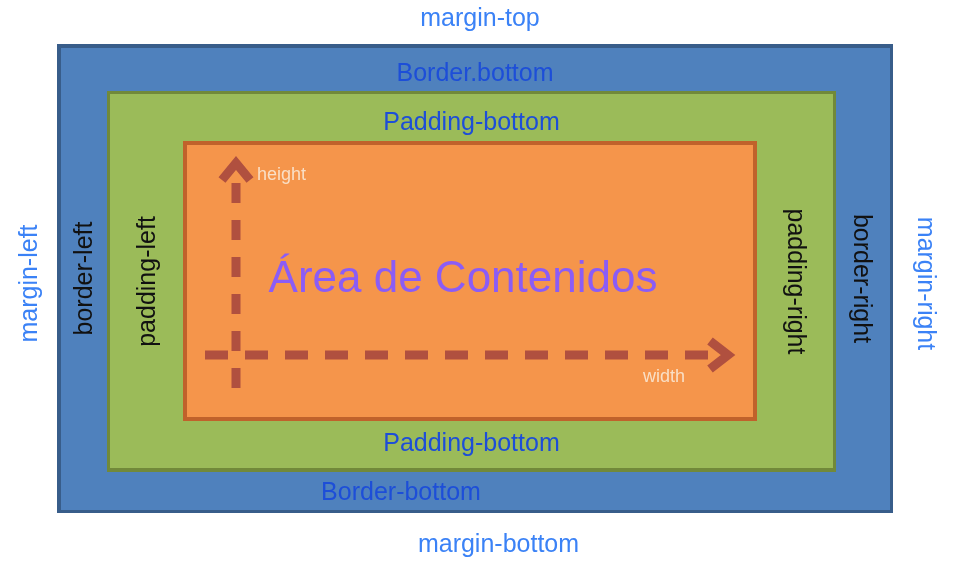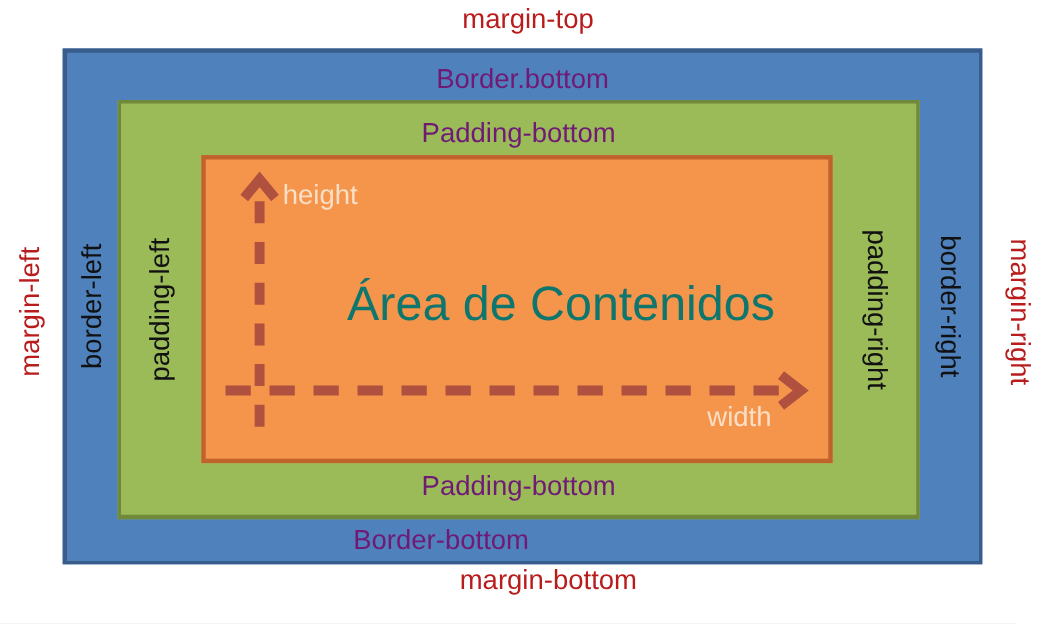--- a/index.html
+++ b/index.html
@@ -14,32 +14,32 @@
     overflow: hidden;
     font-family: "Liberation Sans", sans-serif;
     color: #1a1a1a;
   }
 
   
   .abs { position: absolute; }
 
   
   .margin-label {
-    color: #b91c1c;
+    color: #3b82f6;
     font-size: 25px;
     line-height: 1;
     white-space: nowrap;
   }
 
   #margin-top-label {
     left: 0; right: 0; top: 5px;
     text-align: center;
   }
   #margin-bottom-label {
-    left: 0; right: 0; top: 515px;
+    left: 0; right: 0; top: 531px;
     text-align: center;
     padding-left: 37px;
   }
   #margin-left-label {
     left: 0; top: 0;
     width: 57px; height: 567px;
     display: flex; align-items: center; justify-content: center;
   }
   #margin-left-label .vtext {
     transform: rotate(-90deg);
@@ -91,21 +91,21 @@
     height: 280px;
     background: #f5954b;
     border: 4px solid #c0622b;
     box-sizing: border-box;
   }
 
   
   .band-label {
     font-size: 25px;
     line-height: 1;
-    color: #701a75;
+    color: #1d4ed8;
     white-space: nowrap;
     text-align: center;
   }
   #border-bottom-top-label { left: 57px; width: 836px; top: 60px; }
   #padding-bottom-top-label { left: 107px; width: 729px; top: 109px; }
   #padding-bottom-bot-label { left: 107px; width: 729px; top: 430px; }
   #border-bottom-bot-label { left: 57px; width: 688px; top: 479px; }
 
   
   .vband {
@@ -126,27 +126,26 @@
   #border-right-label { left: 836px; top: 48px;  width: 54px;  height: 461px; }
 
   
   #content-title {
     left: 183px;
     width: 560px;
     top: 255px;
     text-align: center;
     font-size: 44px;
     line-height: 1;
-    color: #0f766e;
-    white-space: nowrap;
-    margin-left: 47px;
+    color: #8b5cf6;
+    white-space: nowrap;
   }
 
   .dim-label {
-    font-size: 25px;
+    font-size: 18px;
     line-height: 1;
     color: #f9dfc6;
     white-space: nowrap;
   }
   #height-label { left: 257px; top: 165px; }
   #width-label  { left: 643px; top: 367px; }
 
   
   #arrow-layer {
     left: 0; top: 0;

